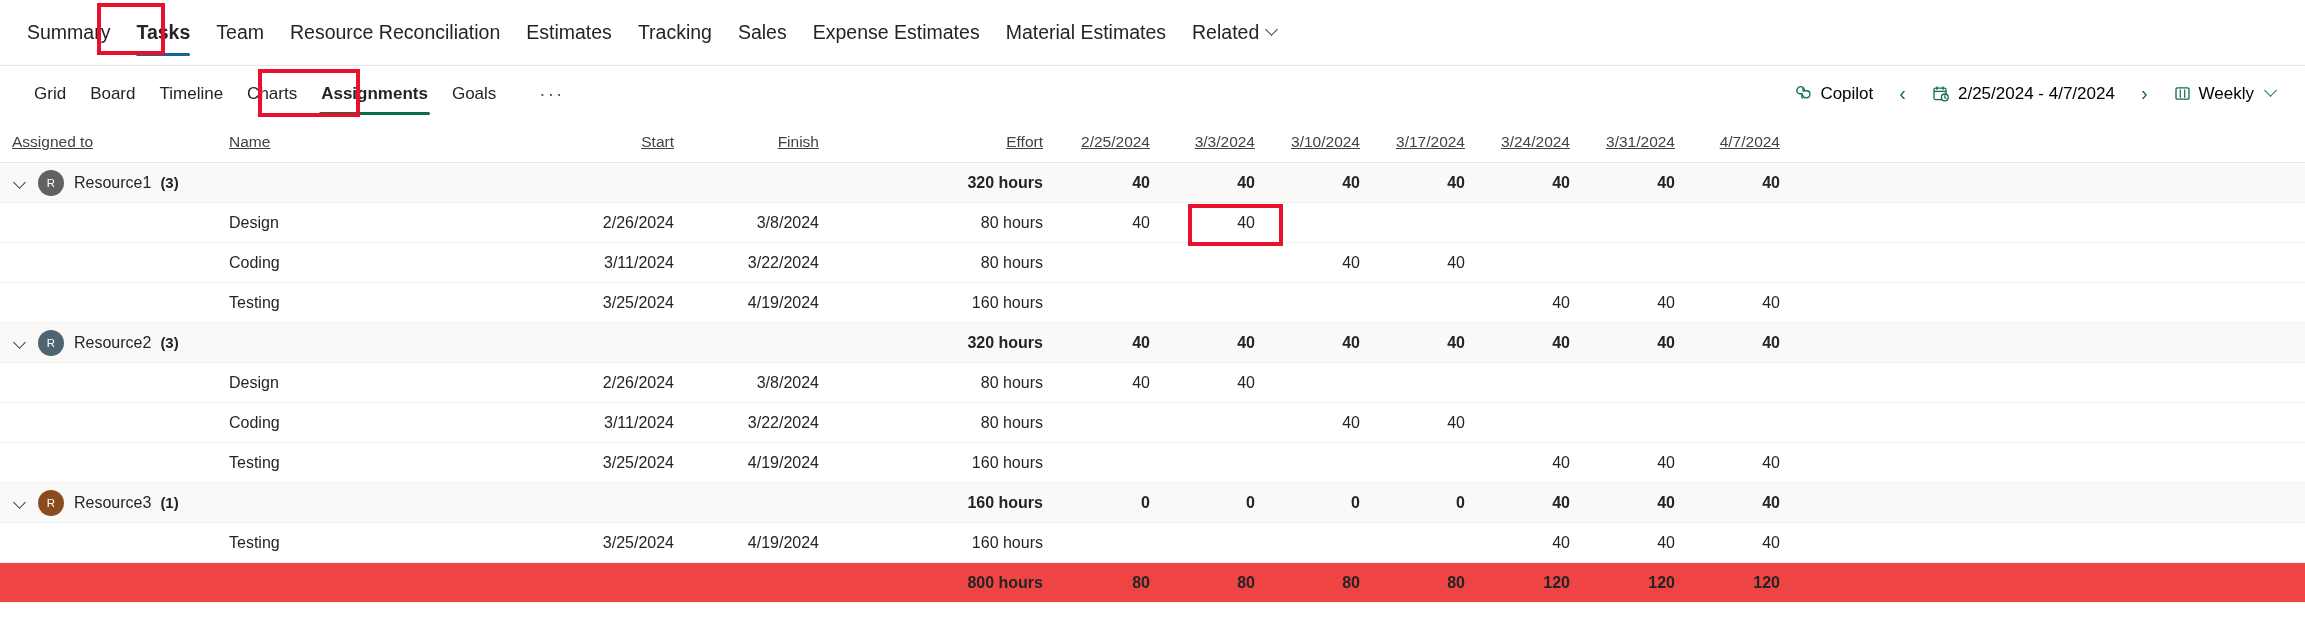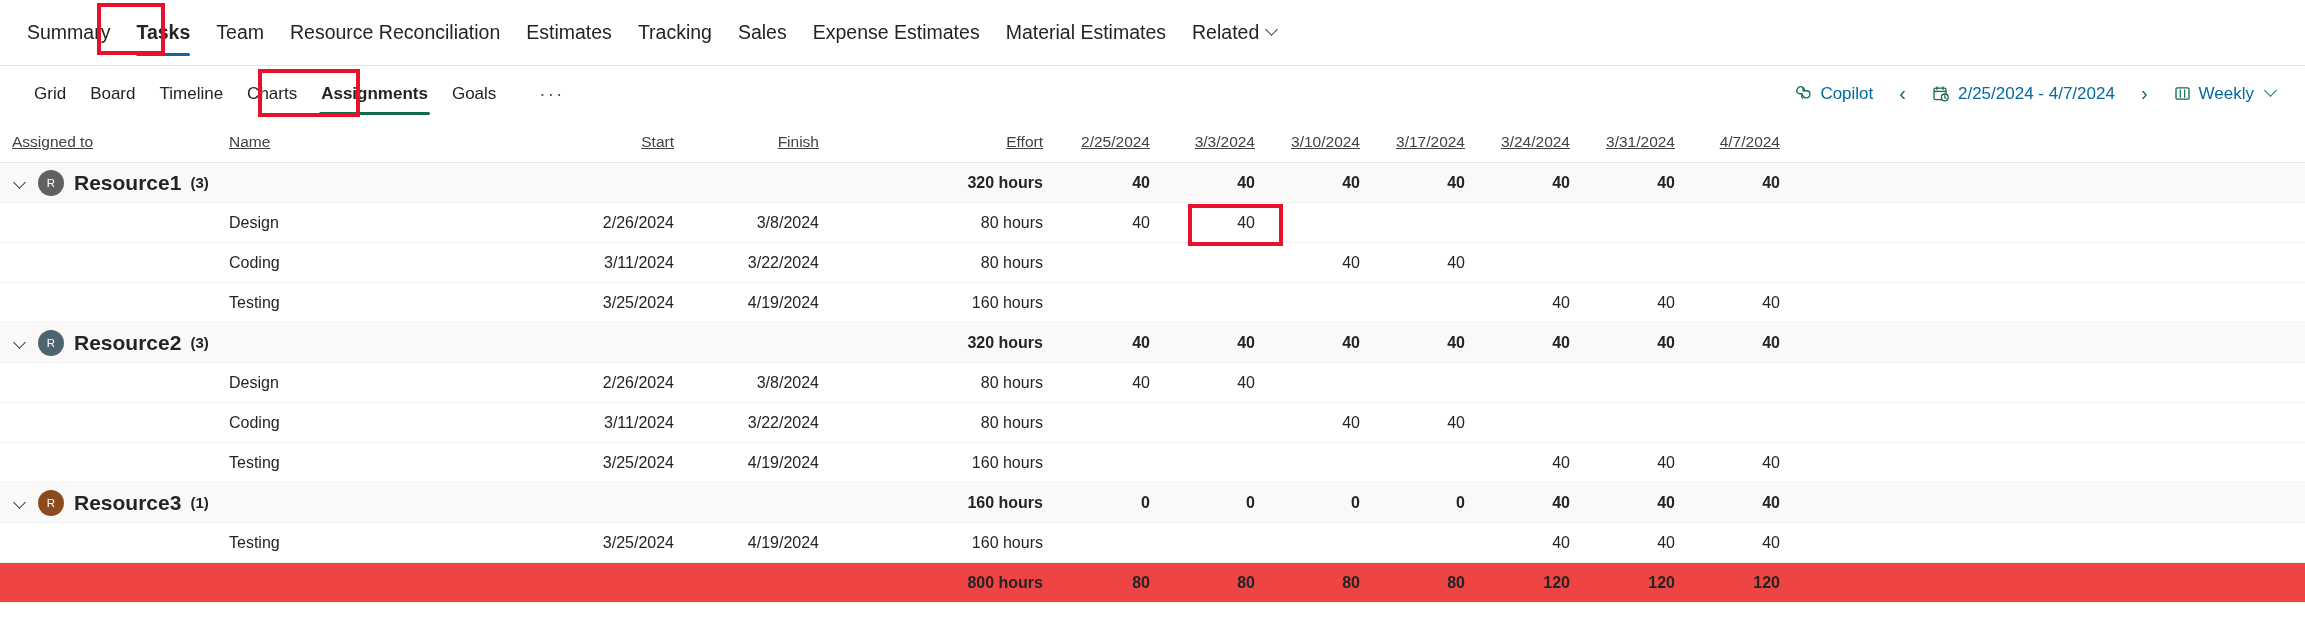--- a/index.html
+++ b/index.html
@@ -92,21 +92,21 @@
     height:55px;
     display:flex;
     align-items:center;
     gap:0;
   }
   .tb-item {
     display:flex;
     align-items:center;
     gap:8px;
     font-size:17px;
-    color:#0369a1;
+    color:#000000;
     padding:0 14px;
     height:38px;
     white-space:nowrap;
     cursor:pointer;
   }
   .tb-arrow {
     color:#0f6c48;
     font-size:20px;
     padding:0 12px;
     cursor:pointer;
@@ -177,21 +177,21 @@
     flex:0 0 26px;
     border-radius:50%;
     color:#fff;
     font-size:11.5px;
     font-weight:normal;
     display:flex;
     align-items:center;
     justify-content:center;
     margin-right:10px;
   }
-  .res-name { font-size:21px; font-weight:bold; }
+  .res-name { font-size:16px; font-weight:normal; }
   .res-count { font-size:15px; font-weight:bold; margin-left:9px; }
 
   
   .annot {
     position:absolute;
     border:4px solid #e8112d;
     pointer-events:none;
     z-index:40;
   }
 </style>

